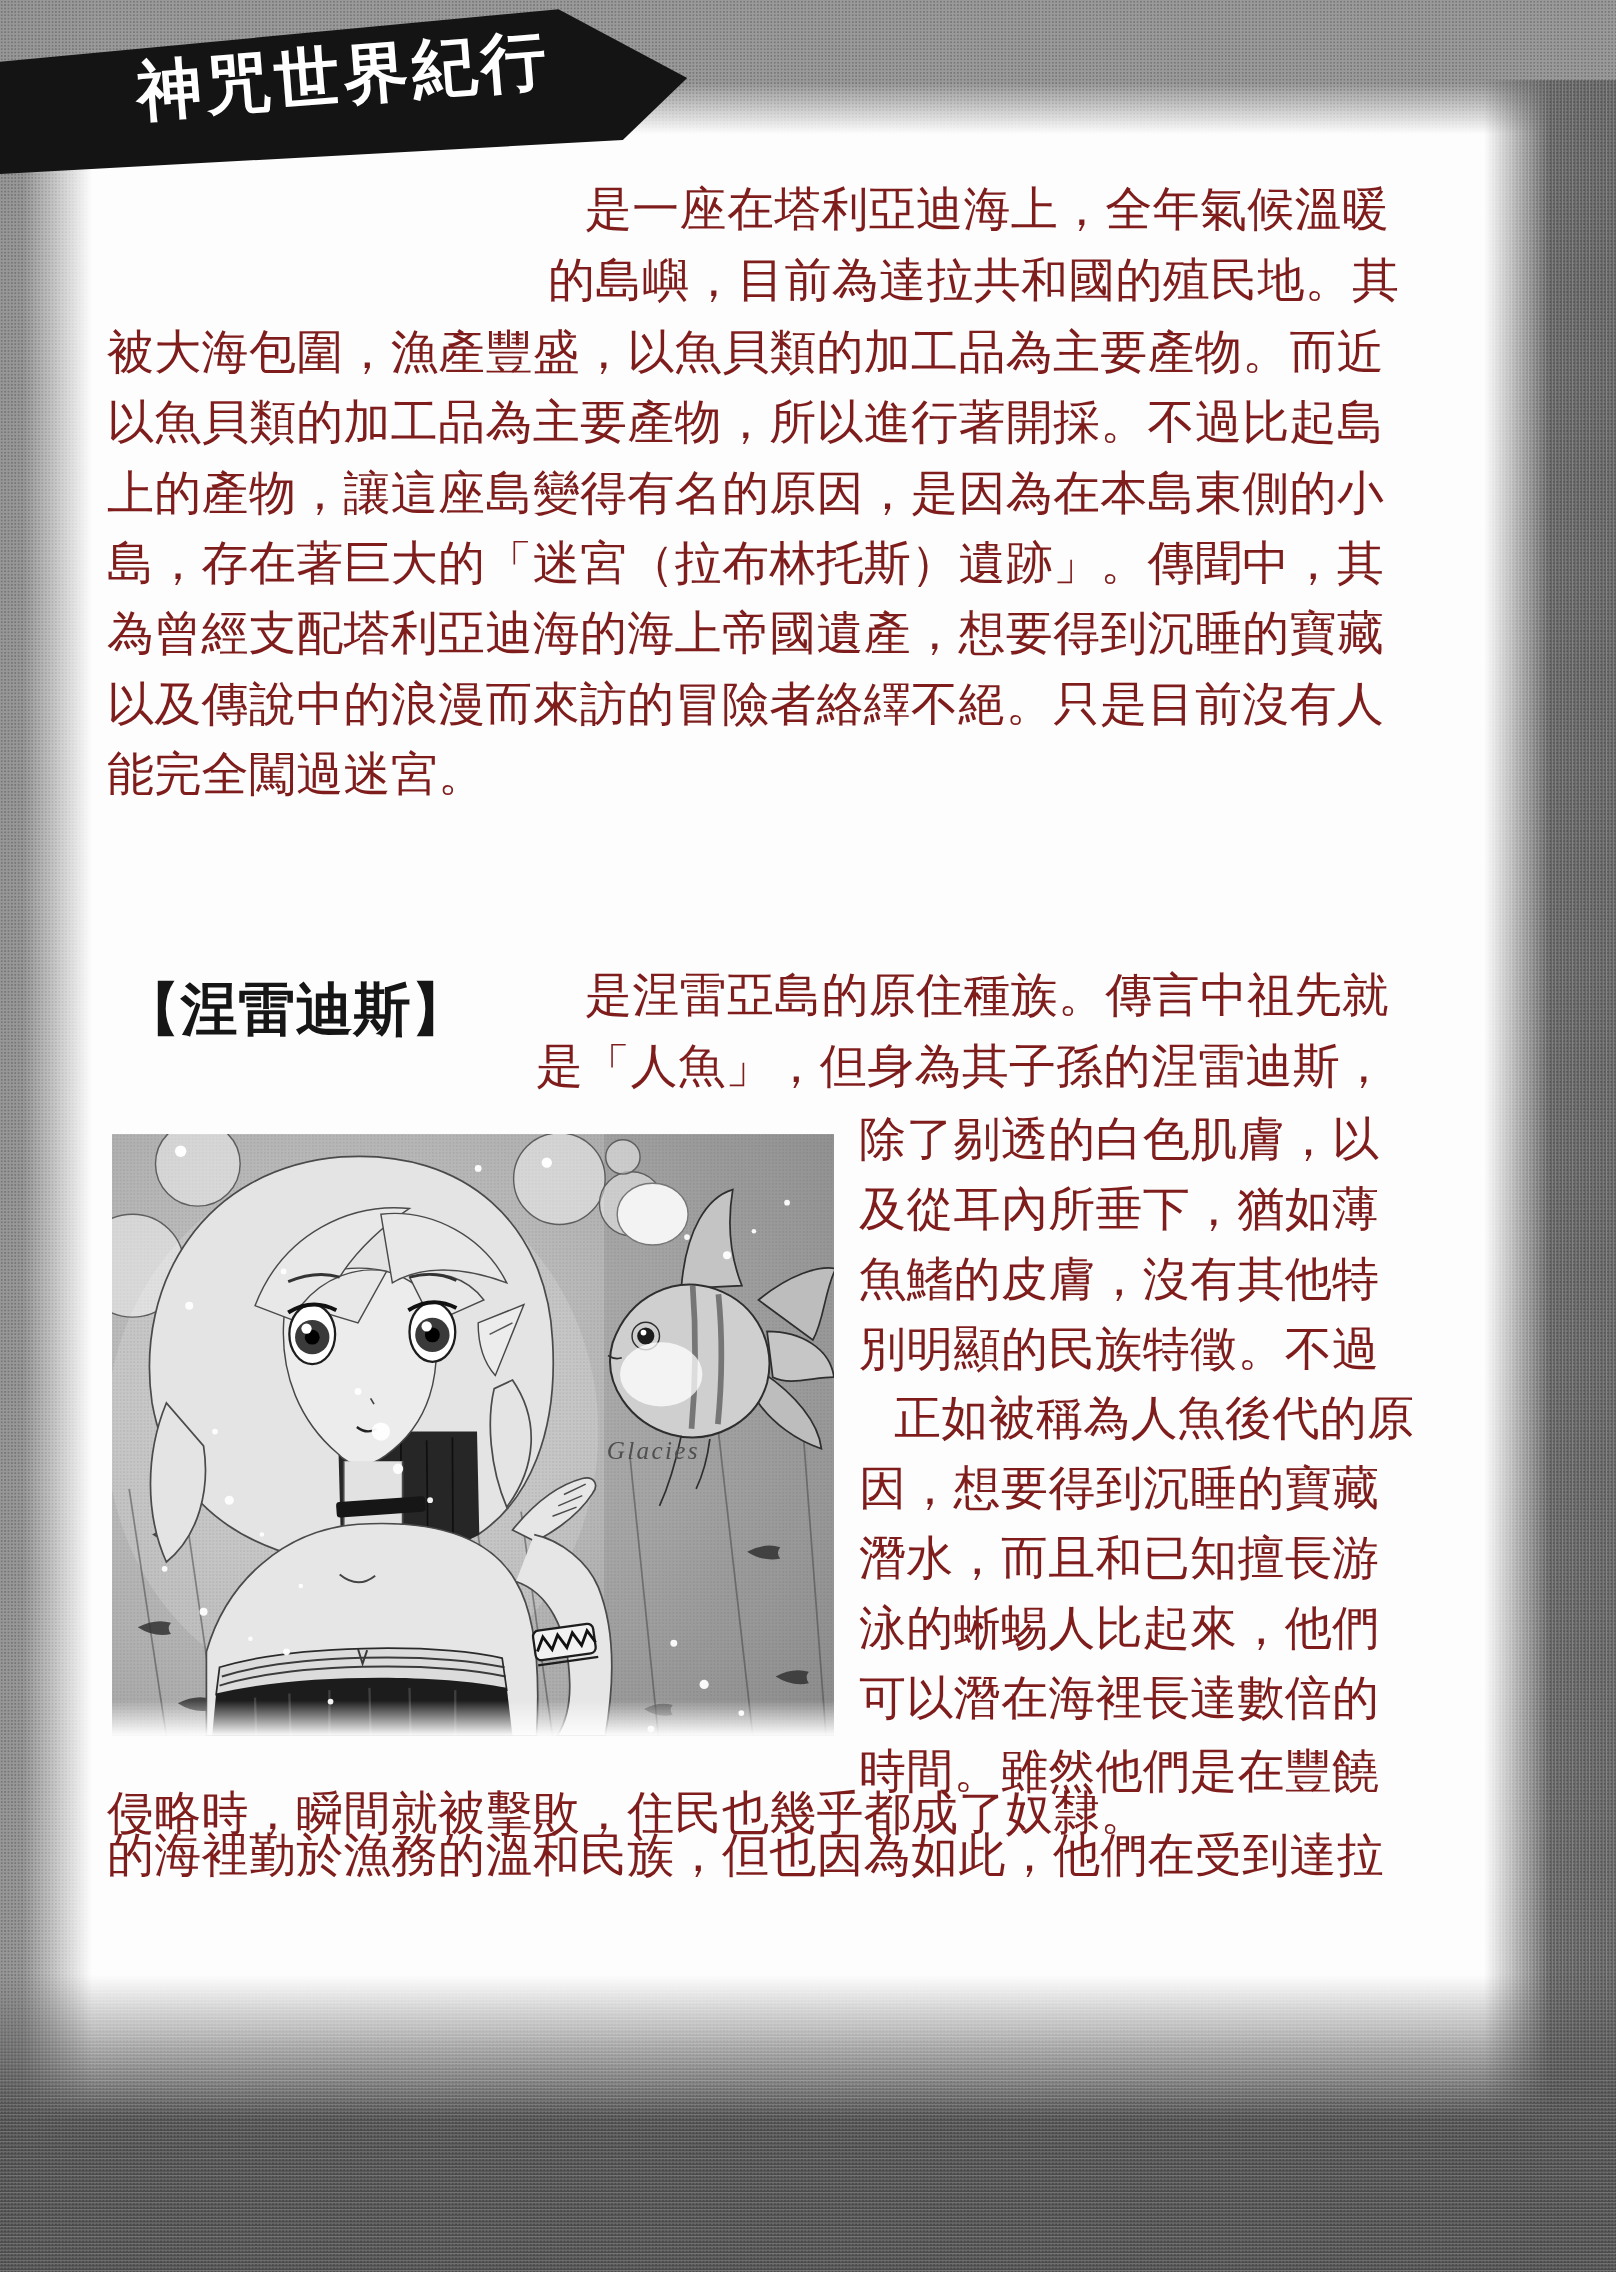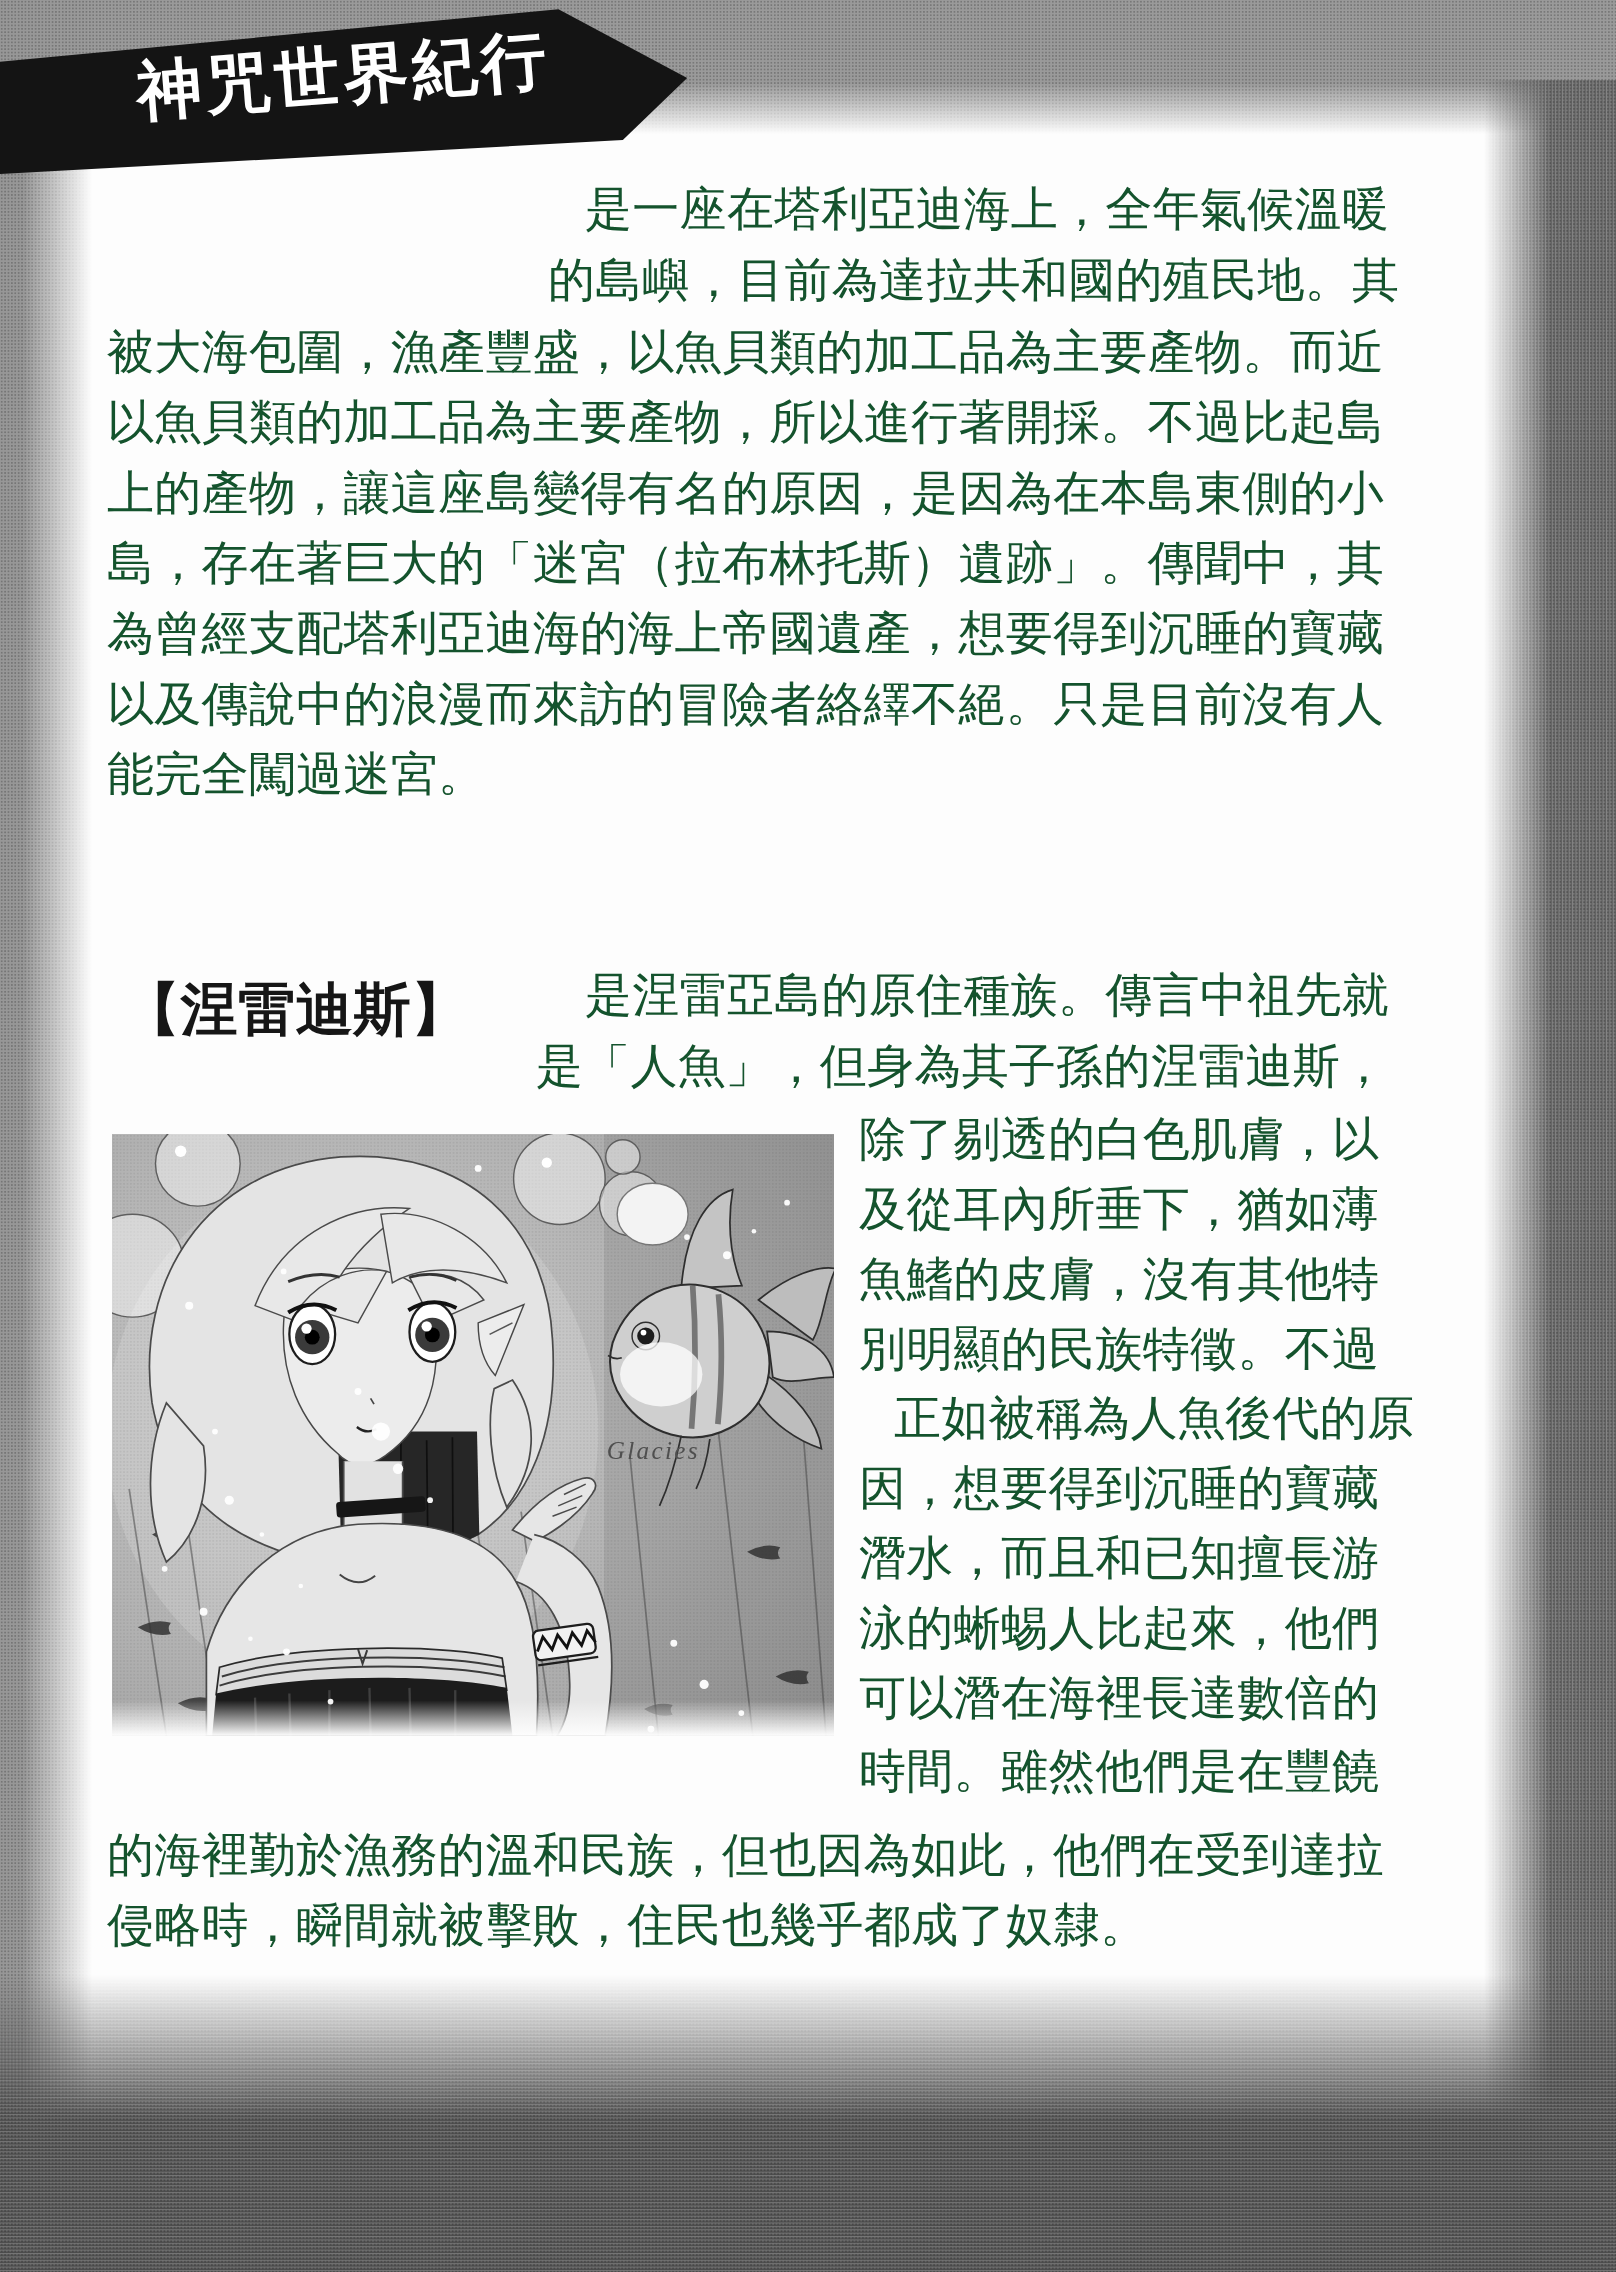--- a/index.html
+++ b/index.html
@@ -59,21 +59,21 @@
     color:#ffffff; white-space:nowrap;
     transform:rotate(-4.5deg); transform-origin:left center;
   }
   
   .hd {
     position:absolute; font-size:57px; font-weight:700;
     line-height:1.15; letter-spacing:0.6px; white-space:nowrap; color:#161616;
   }
   .bl {
     position:absolute; font-size:47px; line-height:1.15;
-    letter-spacing:0.3px; white-space:nowrap; color:#14532d;
+    letter-spacing:0.3px; white-space:nowrap; color:#7f1d1d;
   }
   .illus { position:absolute; left:112px; top:1134px; width:722px; height:602px; }
 </style>
 </head>
 <body>
 
 <div class="page">
 
   <div class="edge edge-top"></div>
   <div class="edge edge-left"></div>
@@ -102,21 +102,21 @@
   <div class="bl" style="left:859px; top:1252px;">魚鰭的皮膚，沒有其他特</div>
   <div class="bl" style="left:859px; top:1322px;">別明顯的民族特徵。不過</div>
   <div class="bl" style="left:859px; top:1391px;margin-left:35px;">正如被稱為人魚後代的原</div>
   <div class="bl" style="left:859px; top:1461px;">因，想要得到沉睡的寶藏</div>
   <div class="bl" style="left:859px; top:1531px;">潛水，而且和已知擅長游</div>
   <div class="bl" style="left:859px; top:1601px;">泳的蜥蜴人比起來，他們</div>
   <div class="bl" style="left:859px; top:1671px;">可以潛在海裡長達數倍的</div>
   <div class="bl" style="left:859px; top:1744px;">時間。雖然他們是在豐饒</div>
 
   <div class="bl" style="left:107px; top:1828px;">的海裡勤於漁務的溫和民族，但也因為如此，他們在受到達拉</div>
-  <div class="bl" style="left:107px; top:1898px;text-align:center;">侵略時，瞬間就被擊敗，住民也幾乎都成了奴隸。</div>
+  <div class="bl" style="left:107px; top:1786px;text-align:center;">侵略時，瞬間就被擊敗，住民也幾乎都成了奴隸。</div>
 
   <svg class="illus" viewBox="0 0 1262 1052" xmlns="http://www.w3.org/2000/svg">
     <defs>
       <pattern id="dots" width="6" height="6" patternUnits="userSpaceOnUse">
         <circle cx="3" cy="3" r="1.1" fill="#000" opacity="0.15"></circle>
       </pattern>
       <radialGradient id="bgg" cx="32%" cy="42%" r="95%">
         <stop offset="0%" stop-color="#cccccc"></stop>
         <stop offset="55%" stop-color="#b0b0b0"></stop>
         <stop offset="100%" stop-color="#949494"></stop>

